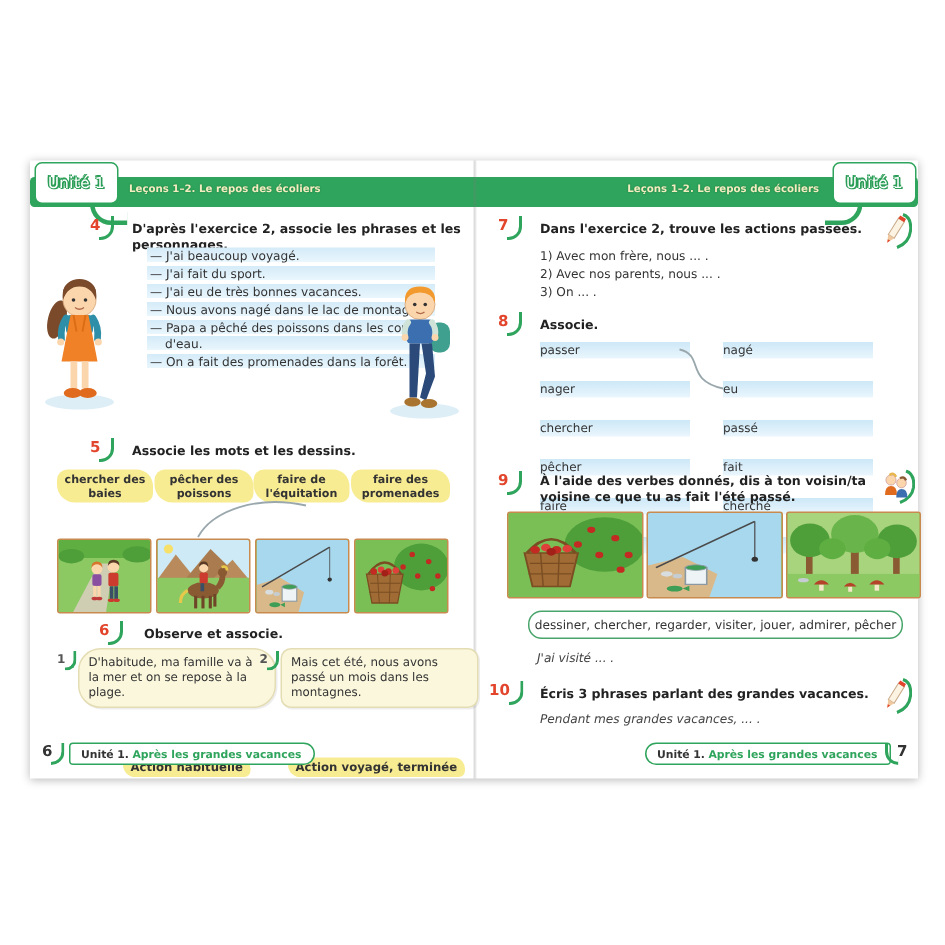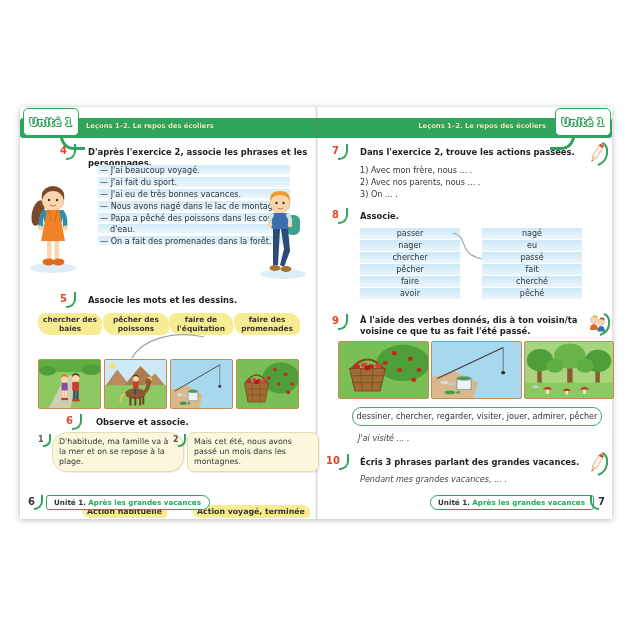--- a/index.html
+++ b/index.html
@@ -3,35 +3,35 @@
 <meta charset="utf-8">
 <style>
   html,body{margin:0;padding:0;}
   body{width:630px;height:630px;background:#ffffff;font-family:"DejaVu Sans",sans-serif;position:relative;overflow:hidden;}
   .abs{position:absolute;}
   #spread{position:absolute;left:20px;top:107px;width:592px;height:412px;background:#fff;box-shadow:0 1px 6px rgba(0,0,0,.28);}
   #gutter{left:295px;top:0;width:3px;height:412px;background:linear-gradient(to right,rgba(0,0,0,0),rgba(120,120,120,.28),rgba(0,0,0,0));}
   
   #band{left:0;top:11px;width:592px;height:20px;background:#2fa45c;border-radius:3px;}
   .unit-tab{top:1px;width:54px;height:26px;background:#fff;border:1px solid #2fa45c;border-radius:5px;z-index:3;display:flex;align-items:center;justify-content:center;}
-  .unit-tab span{font-size:10px;font-weight:bold;color:#fff;letter-spacing:.3px;
+  .unit-tab span{font-size:10px;font-weight:normal;color:#fff;letter-spacing:.3px;
     text-shadow:-1px 0 0 #2a9d56,1px 0 0 #2a9d56,0 -1px 0 #2a9d56,0 1px 0 #2a9d56,-1px -1px 0 #2a9d56,1px 1px 0 #2a9d56;}
   .lesson-tab{top:14.5px;font-size:6.8px;font-weight:bold;color:#f3eec0;text-shadow:0 0 1px #166b36;white-space:nowrap;z-index:4;}
   .swoosh{width:22px;height:14px;border-bottom:3px solid #2fa45c;border-left:3px solid #2fa45c;border-bottom-left-radius:14px;top:26px;z-index:2;background:transparent;}
   
   .badge{font-weight:bold;color:#e2452c;font-size:10px;z-index:2;padding-right:9px;}
   .badge::after{content:"";position:absolute;right:0;top:-1px;width:8px;height:14px;border-right:2.2px solid #2fa45c;border-bottom:2.2px solid #2fa45c;border-bottom-right-radius:9px;}
   .ex-title{font-size:8.4px;font-weight:bold;color:#222;line-height:10.5px;}
   
   .phrase{width:178px;font-size:8.1px;color:#333;line-height:11px;padding:0 2px 0 12px;text-indent:-10px;margin-bottom:1px;
     background:repeating-linear-gradient(to bottom,#d4ebf8 0px,#e9f6fd 9.5px,#ffffff 9.5px,#ffffff 11px);}
   .plain-line{font-size:8.1px;color:#333;line-height:12px;}
   
-  .mrow{width:100px;height:11px;margin-bottom:1px;background:linear-gradient(to bottom,#cde8f7,#eaf6fd);
-    font-size:8px;color:#333;text-align:center;line-height:11px;}
+  .mrow{width:100px;height:11px;margin-bottom:15px;background:linear-gradient(to bottom,#cde8f7,#eaf6fd);
+    font-size:8px;color:#333;line-height:11px;}
   
   .hl{display:inline-block;background:#f8ec93;border-radius:7px 11px 6px 12px;padding:2px 5px;
     font-size:7.4px;font-weight:bold;color:#333;text-align:center;line-height:9px;}
   .hl-label{font-size:7.8px;margin-top:28px;}
   
   .bubble{background:#fbf7dd;border:1px solid #e4ddb4;border-radius:7px;padding:4px 6px;
     font-size:7.9px;color:#333;line-height:10px;box-shadow:1px 1px 0 rgba(0,0,0,.07);}
   .bubble-num{font-size:8px;font-weight:bold;color:#555;z-index:2;padding-right:7px;}
   .bubble-num::after{content:"";position:absolute;right:0;top:-1px;width:6px;height:11px;border-right:2px solid #2fa45c;border-bottom:2px solid #2fa45c;border-bottom-right-radius:7px;}
   

